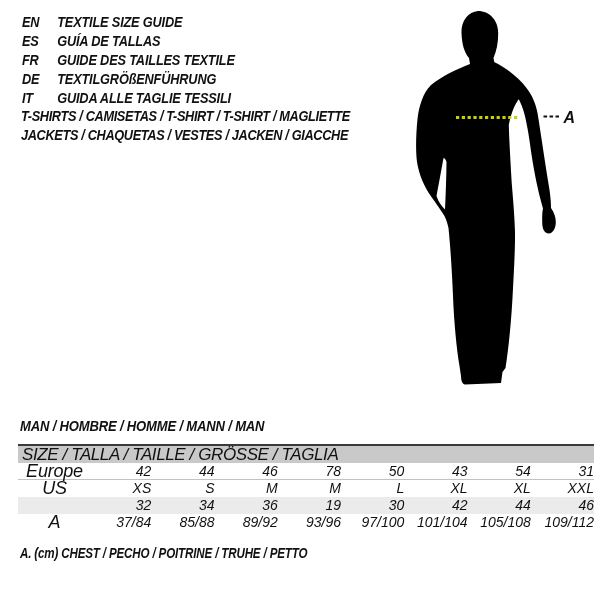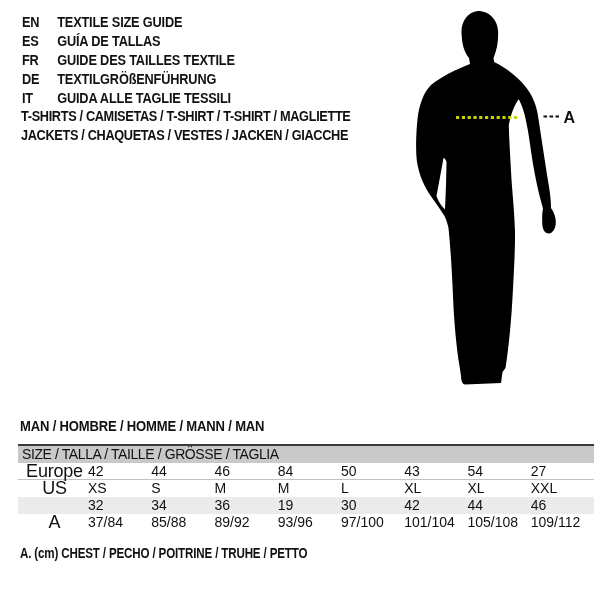--- a/index.html
+++ b/index.html
@@ -1,19 +1,19 @@
 <!DOCTYPE html>
 <html><head>
 <meta charset="utf-8">
 <style>
   * { margin:0; padding:0; box-sizing:border-box; }
   html,body { background:#fff; }
   .page {
     position:relative; width:600px; height:600px; background:#ffffff;
-    font-family:"Liberation Sans", sans-serif; color:#111; overflow:hidden;
+    font-family:"Liberation Sans", sans-serif; color:#111; overflow:hidden;font-style:italic;
   }
   
   .lang-block {
     position:absolute; left:22px; top:13px;
     font-weight:bold; font-size:14.5px; line-height:19px; letter-spacing:-0.2px;
     transform:scaleX(0.88); transform-origin:0 0; white-space:nowrap;
   }
   .lang-row { display:grid; grid-template-columns:40px auto; }
   
   .cat-block {
@@ -29,27 +29,27 @@
     font-weight:bold; font-size:15px; line-height:16px; letter-spacing:-0.2px;
     transform:scaleX(0.87); transform-origin:0 0; white-space:nowrap;
   }
   
   .size-table {
     position:absolute; left:18px; top:444px; width:576px;
     border-top:2px solid #3a3a3a; font-size:14px;
   }
   .st-header {
     background:#c9c9c9; height:17px; line-height:17px;
-    font-size:14px; letter-spacing:-0.4px; padding-left:4px; white-space:nowrap;
+    font-size:17px; letter-spacing:-0.4px; padding-left:4px; white-space:nowrap;
   }
   .st-row { display:grid; grid-template-columns:70px repeat(8,1fr); height:17px; line-height:17px; }
   .st-row.divider { border-bottom:1px solid #c2c2c2; }
   .st-row.stripe { background:#ebebeb; }
   .st-label { text-align:center; padding-left:3px; font-size:18px; letter-spacing:-0.2px; }
-  .st-cell { text-align:left; }
+  .st-cell { text-align:right; }
   
   .footnote {
     position:absolute; left:20px; top:545px;
     font-weight:bold; font-size:14.5px; letter-spacing:-0.2px;
     transform:scaleX(0.80); transform-origin:0 0; white-space:nowrap;
   }
 </style>
 </head>
 <body>
 
@@ -145,25 +145,25 @@
   <div class="section-title">MAN / HOMBRE / HOMME / MANN / MAN</div>
 
   <div class="size-table">
     <div class="st-header">SIZE / TALLA / TAILLE / GRÖSSE / TAGLIA</div>
 
     <div class="st-row divider">
       <div class="st-label">Europe</div>
       <div class="st-cell">42</div>
       <div class="st-cell">44</div>
       <div class="st-cell">46</div>
-      <div class="st-cell">84</div>
+      <div class="st-cell">78</div>
       <div class="st-cell">50</div>
       <div class="st-cell">43</div>
       <div class="st-cell">54</div>
-      <div class="st-cell">27</div>
+      <div class="st-cell">31</div>
     </div>
 
     <div class="st-row">
       <div class="st-label">US</div>
       <div class="st-cell">XS</div>
       <div class="st-cell">S</div>
       <div class="st-cell">M</div>
       <div class="st-cell">M</div>
       <div class="st-cell">L</div>
       <div class="st-cell">XL</div>

